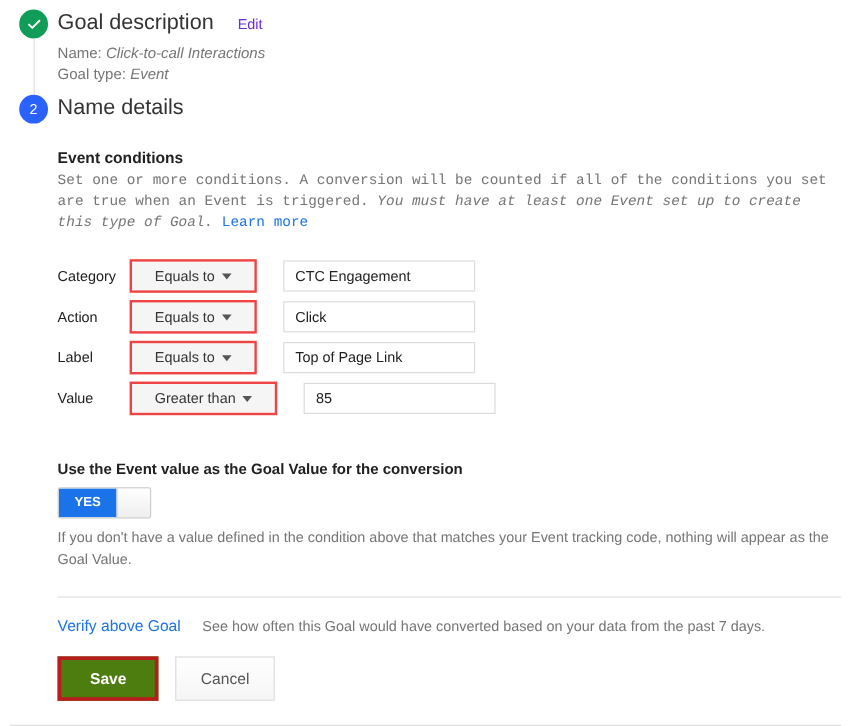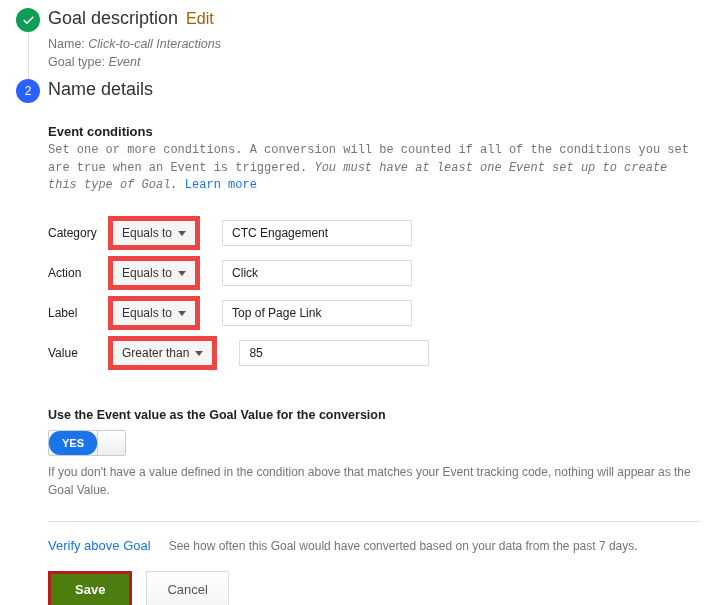--- a/index.html
+++ b/index.html
@@ -31,57 +31,57 @@
     flex-shrink: 0;
   }
   .circle.green { background: #0f9d58; }
   .circle.blue { background: #2962ff; font-weight: 500; }
   .vline {
     width: 1px;
     flex: 1;
     background: #e0e0e0;
   }
   .step-body { flex: 1; padding-bottom: 8px; }
-  .step-title-row { display: flex; align-items: baseline; gap: 8px; }
+  .step-title-row { display: flex; align-items: baseline; gap: 20px; }
   .step-title { font-size: 18px; color: #333; font-weight: 400; }
-  .edit-link { font-size: 16px; color: #a16207; cursor: pointer; text-align: center; }
+  .edit-link { font-size: 12px; color: #6d28d9; cursor: pointer; text-align: center; }
   .summary { margin-top: 6px; color: #757575; font-size: 12.5px; line-height: 1.45; }
   .summary .val { font-style: italic; }
   .section-sub { font-weight: 700; margin-top: 24px; font-size: 13px; }
   .section-desc { font-size: 12px; color: #757575; margin-top: 3px; line-height: 1.45; font-family: Liberation Mono, monospace; }
   .section-desc em { font-style: italic; }
   .learn-more { color: #1a73e8; cursor: pointer; }
   .cond-table { margin-top: 22px; display: flex; flex-direction: column; gap: 6px; }
   .cond-row { display: flex; align-items: center; }
   .cond-label { width: 60px; font-size: 12px; color: #212121;}
   .dropdown {
     display: flex;
     align-items: center;
     gap: 6px;
     background: #f5f5f5;
-    border: 5px solid #ef4444;
-    padding: 5px 9px;
+    border: 2px solid #ef4444;
+    padding: 5px 19px;
     font-size: 12px;
     cursor: pointer;
     min-width: 68px;
     color: #333;
   }
   .dropdown .caret {
     width: 0; height: 0;
     border-left: 4px solid transparent;
     border-right: 4px solid transparent;
     border-top: 5px solid #555;
     margin-left: auto;
   }
   .cond-input {
     margin-left: 22px;
     border: 1px solid #dcdcdc;
     padding: 5px 9px;
     font-size: 12px;
-    width: 190px;
+    width: 160px;
     font-family: inherit;
     color: #212121;
   }
   .usevalue-label { font-weight: 700; margin-top: 38px; font-size: 12.5px; }
   .toggle {
     margin-top: 8px;
     width: 78px; height: 26px;
     border: 1px solid #ccc;
     border-radius: 2px;
     display: flex;
@@ -91,21 +91,20 @@
   }
   .toggle-on {
     background: #1a73e8;
     color: #fff;
     font-weight: 700;
     font-size: 11px;
     flex: 0 0 48px;
     display: flex;
     align-items: center;
     justify-content: center;
-    border-radius: 11px;
   }
   .toggle-knob {
     flex: 1;
     border-left: 1px solid #ccc;
     background: linear-gradient(#fff,#eee);
   }
   .help-text { font-size: 12px; color: #757575; margin-top: 8px; line-height: 1.45; }
   .hr { border: none; border-top: 1px solid #e0e0e0; margin: 22px 0 16px; }
   .verify-row { display: flex; align-items: center; gap: 18px; }
   .verify-link { color: #1a73e8; font-size: 13px; cursor: pointer; }

